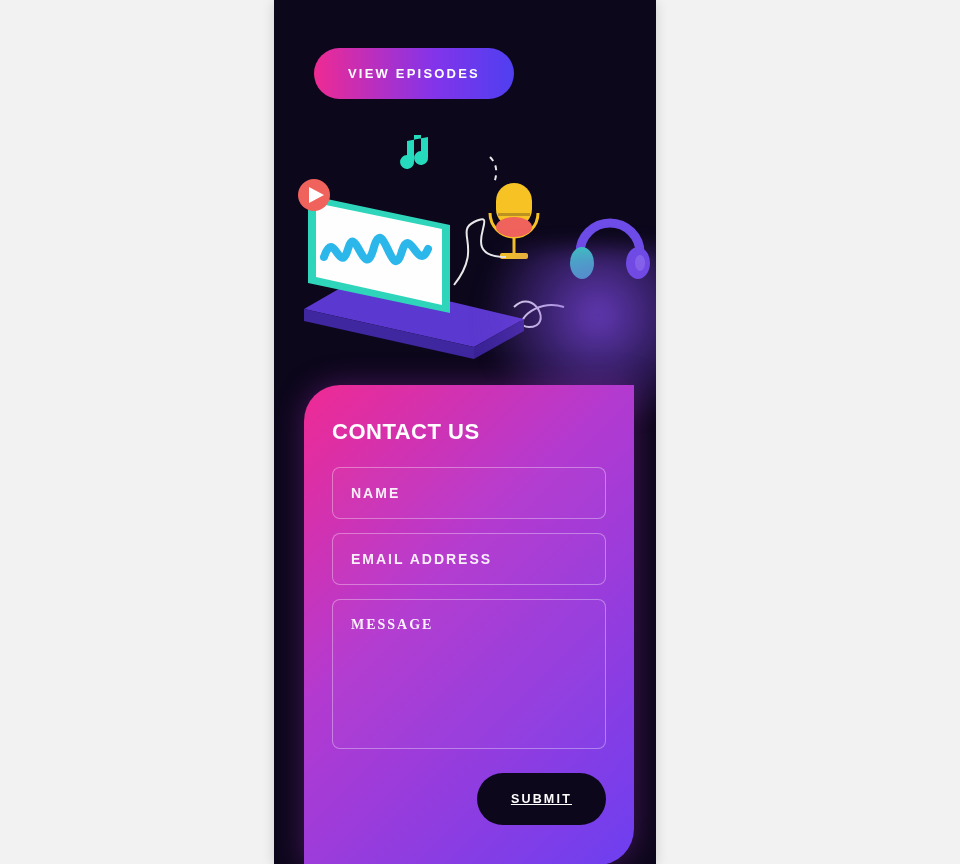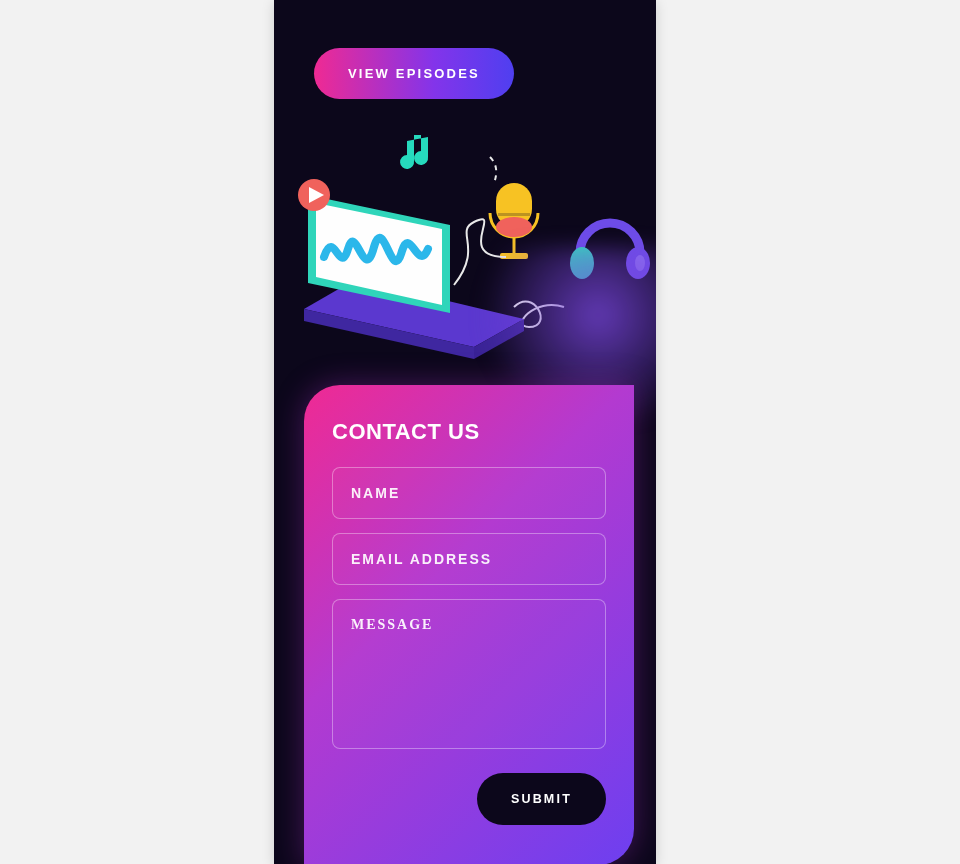--- a/index.html
+++ b/index.html
@@ -102,20 +102,21 @@
     display: inline-block;
     padding: 19px 34px;
     border-radius: 999px;
     background: #0c071b;
     color: #fff;
     font-weight: 800;
     font-size: 12.5px;
     letter-spacing: 2.2px;
     border: none;
     cursor: pointer;
+    text-decoration: underline;
   }
 </style>
 </head>
 <body>
 
 <div class="stage">
   <div class="card">
 
     <button class="btn-gradient">VIEW EPISODES</button>
 

